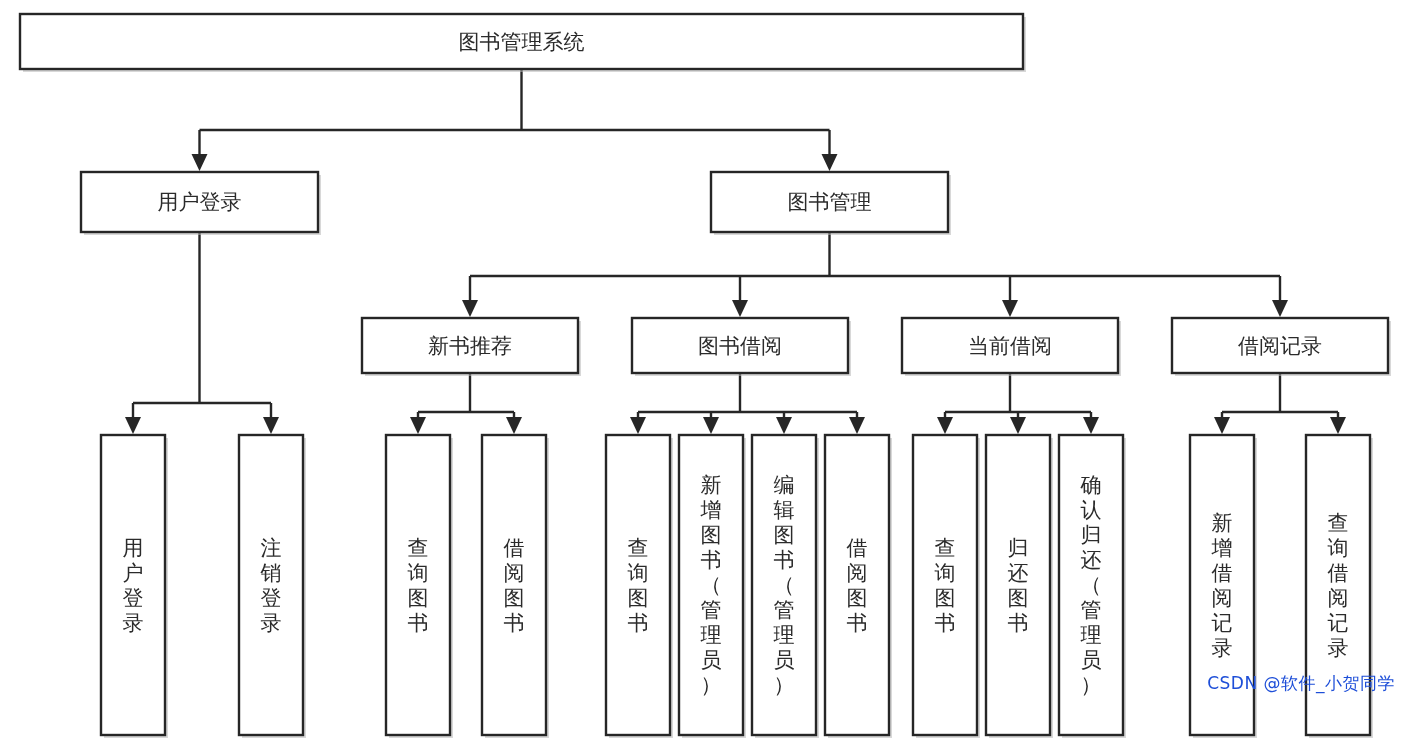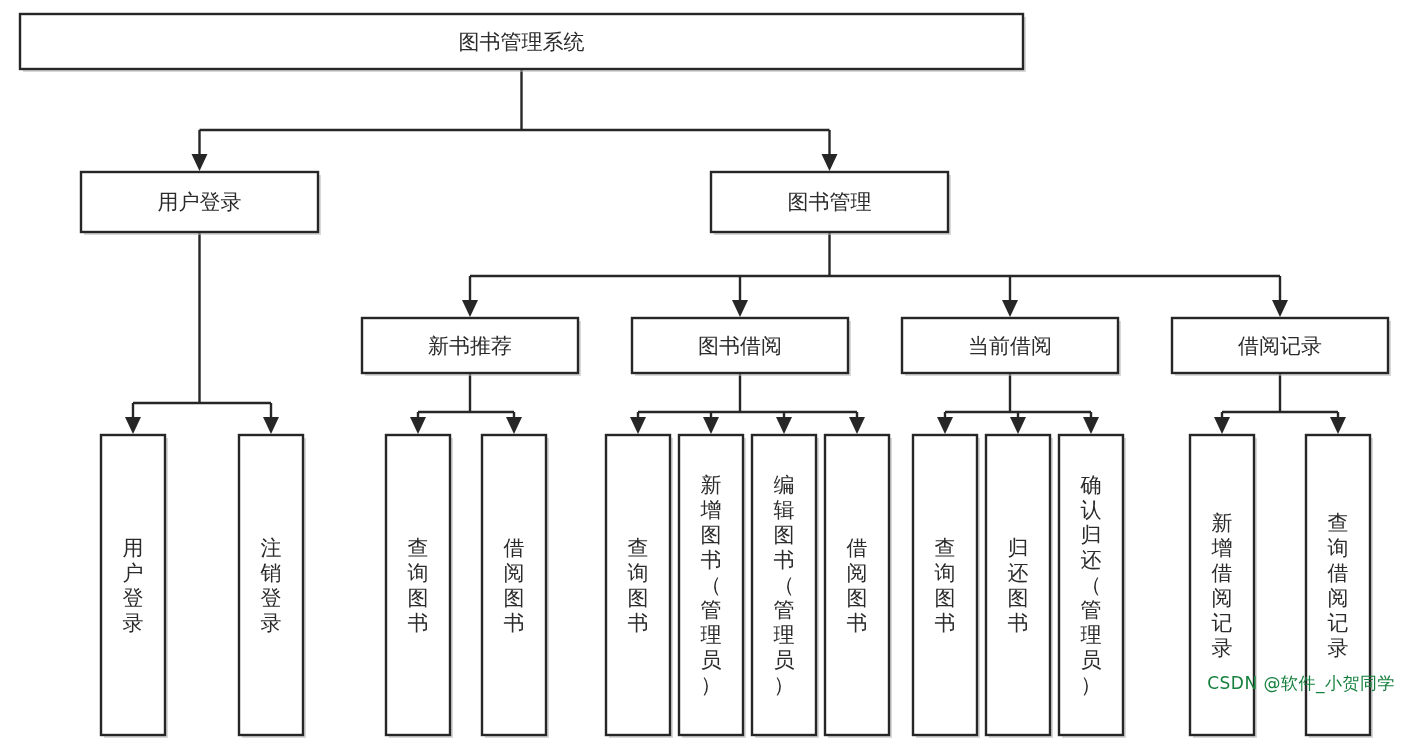--- a/index.html
+++ b/index.html
@@ -57,21 +57,21 @@
     font-family: "DejaVu Sans", "Liberation Sans", sans-serif;
     font-size: 21px;
     text-anchor: middle;
   }
   .watermark {
     position: absolute;
     right: 10px;
     bottom: 4px;
     font-family: "DejaVu Sans", "Liberation Sans", sans-serif;
     font-size: 17px;
-    color: #15803d;
+    color: #1d4ed8;
     letter-spacing: 0.5px;
     white-space: nowrap;
     user-select: none;
   }
 </style>
 </head>
 <body>
 
 <div id="diagram-root">
   <svg class="flow" viewBox="0 0 1405 747" xmlns="http://www.w3.org/2000/svg">

